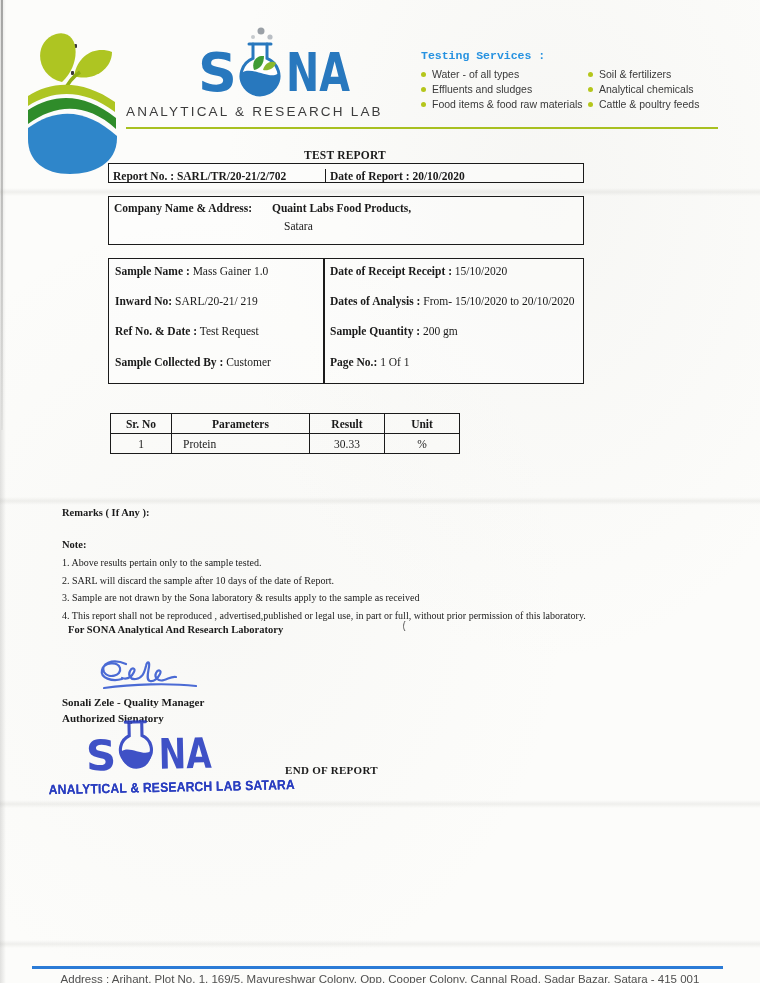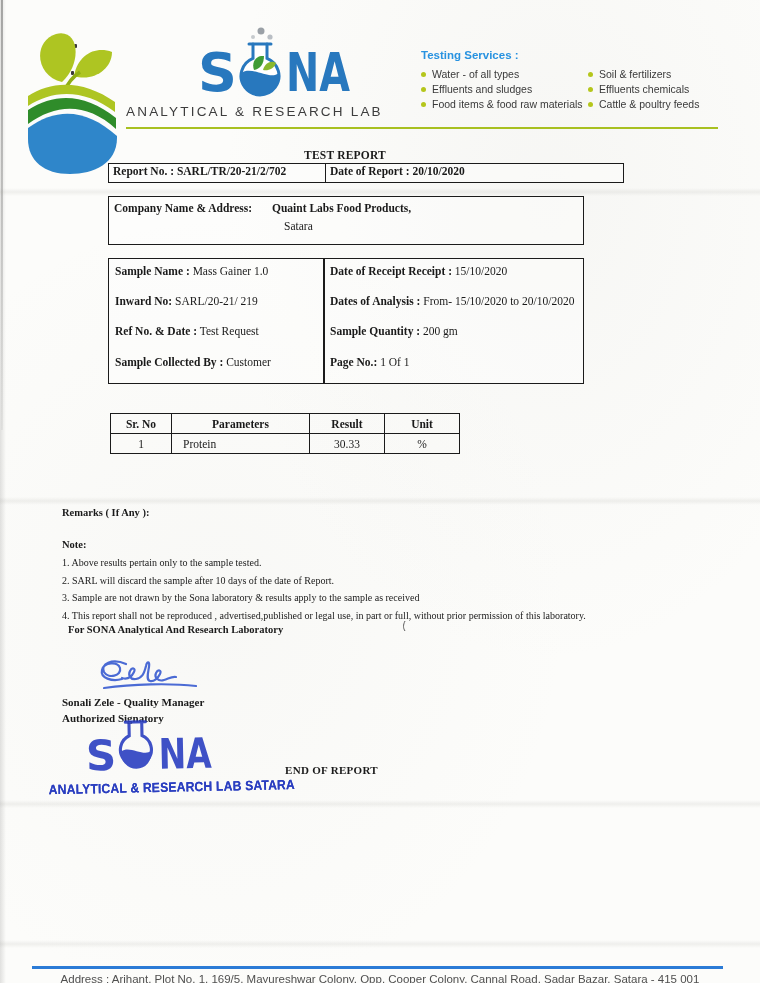--- a/index.html
+++ b/index.html
@@ -12,28 +12,28 @@
   .abs{position:absolute;}
   
   .edge-shadow{left:0;top:0;width:6px;height:100%;background:linear-gradient(to right,rgba(80,80,80,0.16),transparent);}
   .edge-line{left:1px;top:0;width:2px;height:430px;background:linear-gradient(to bottom,rgba(50,50,50,0.38),rgba(50,50,50,0.05));}
   .crease{left:0;width:100%;height:8px;background:linear-gradient(to bottom,transparent,rgba(150,150,143,0.13),transparent);}
   .speck{width:3px;height:4px;background:#3a3a3a;border-radius:1px;}
   
   .tagline{left:126px;top:104px;width:272px;font-family:"Liberation Sans",sans-serif;
     font-size:13.5px;letter-spacing:2.2px;color:#3d3d3d;white-space:nowrap;}
   .green-rule{left:126px;top:127px;width:592px;height:2px;background:#a8c020;}
-  .svc-title{left:421px;top:49px;font-family:Liberation Sans, sans-serif;font-weight:bold;font-size:11.5px;color:#2792e0;}
+  .svc-title{left:421px;top:49px;font-family:Liberation Mono, monospace;font-weight:bold;font-size:11.5px;color:#2792e0;}
   .svc-item{font-family:"Liberation Sans",sans-serif;font-size:10.5px;color:#3a3a3a;white-space:nowrap;}
   .svc-item .dot{display:inline-block;width:5px;height:5px;border-radius:50%;background:#b5c61b;margin-right:6px;vertical-align:1px;}
   
   .title{left:108px;top:149px;width:474px;text-align:center;font-weight:bold;font-size:11.5px;letter-spacing:0.2px;}
   .bx{border:1.6px solid #1b1b1b;box-sizing:border-box;background:rgba(255,255,255,0.35);}
   .b{font-weight:bold;}
-  .row1{left:108px;top:163px;width:516px;height:20px;display:flex;font-size:11.5px;font-weight:bold;}
+  .row1{left:108px;top:163px;width:476px;height:20px;display:flex;font-size:11.5px;font-weight:bold;align-items:flex-end;}
   .row1 .c1{width:217px;border-right:1.6px solid #1b1b1b;padding:1px 0 0 4px;box-sizing:border-box;}
   .row1 .c2{flex:1;padding:1px 0 0 4px;}
   .company{left:108px;top:196px;width:476px;height:49px;font-size:11.5px;}
   .company .lab{position:absolute;left:5px;top:5px;font-weight:bold;}
   .company .nm{position:absolute;left:163px;top:5px;font-weight:bold;}
   .company .ct{position:absolute;left:163px;top:23px;margin-left:12px;}
   .sample{left:108px;top:258px;width:476px;height:126px;font-size:11.5px;}
   .sample .vd{position:absolute;left:214px;top:0;width:1.6px;height:100%;background:#1b1b1b;}
   .srow{position:absolute;white-space:nowrap;}
   
@@ -98,21 +98,21 @@
   </svg>
 
   <div class="abs tagline">ANALYTICAL &amp; RESEARCH LAB</div>
   <div class="abs green-rule"></div>
 
   <div class="abs svc-title">Testing Services :</div>
   <div class="abs svc-item" style="left:421px;top:68px"><span class="dot"></span><span>Water - of all types</span></div>
   <div class="abs svc-item" style="left:421px;top:83px"><span class="dot"></span><span>Effluents and sludges</span></div>
   <div class="abs svc-item" style="left:421px;top:98px"><span class="dot"></span><span>Food items &amp; food raw materials</span></div>
   <div class="abs svc-item" style="left:588px;top:68px"><span class="dot"></span><span>Soil &amp; fertilizers</span></div>
-  <div class="abs svc-item" style="left:588px;top:83px"><span class="dot"></span><span>Effluents chemicals</span></div>
+  <div class="abs svc-item" style="left:588px;top:83px"><span class="dot"></span><span>Analytical chemicals</span></div>
   <div class="abs svc-item" style="left:588px;top:98px"><span class="dot"></span><span>Cattle &amp; poultry feeds</span></div>
 
   <div class="abs title">TEST REPORT</div>
 
   <div class="abs bx row1">
     <div class="c1">
       <span class="b">Report No. :</span>
       <span class="b">SARL/TR/20-21/2/702</span>
     </div>
     <div class="c2">

